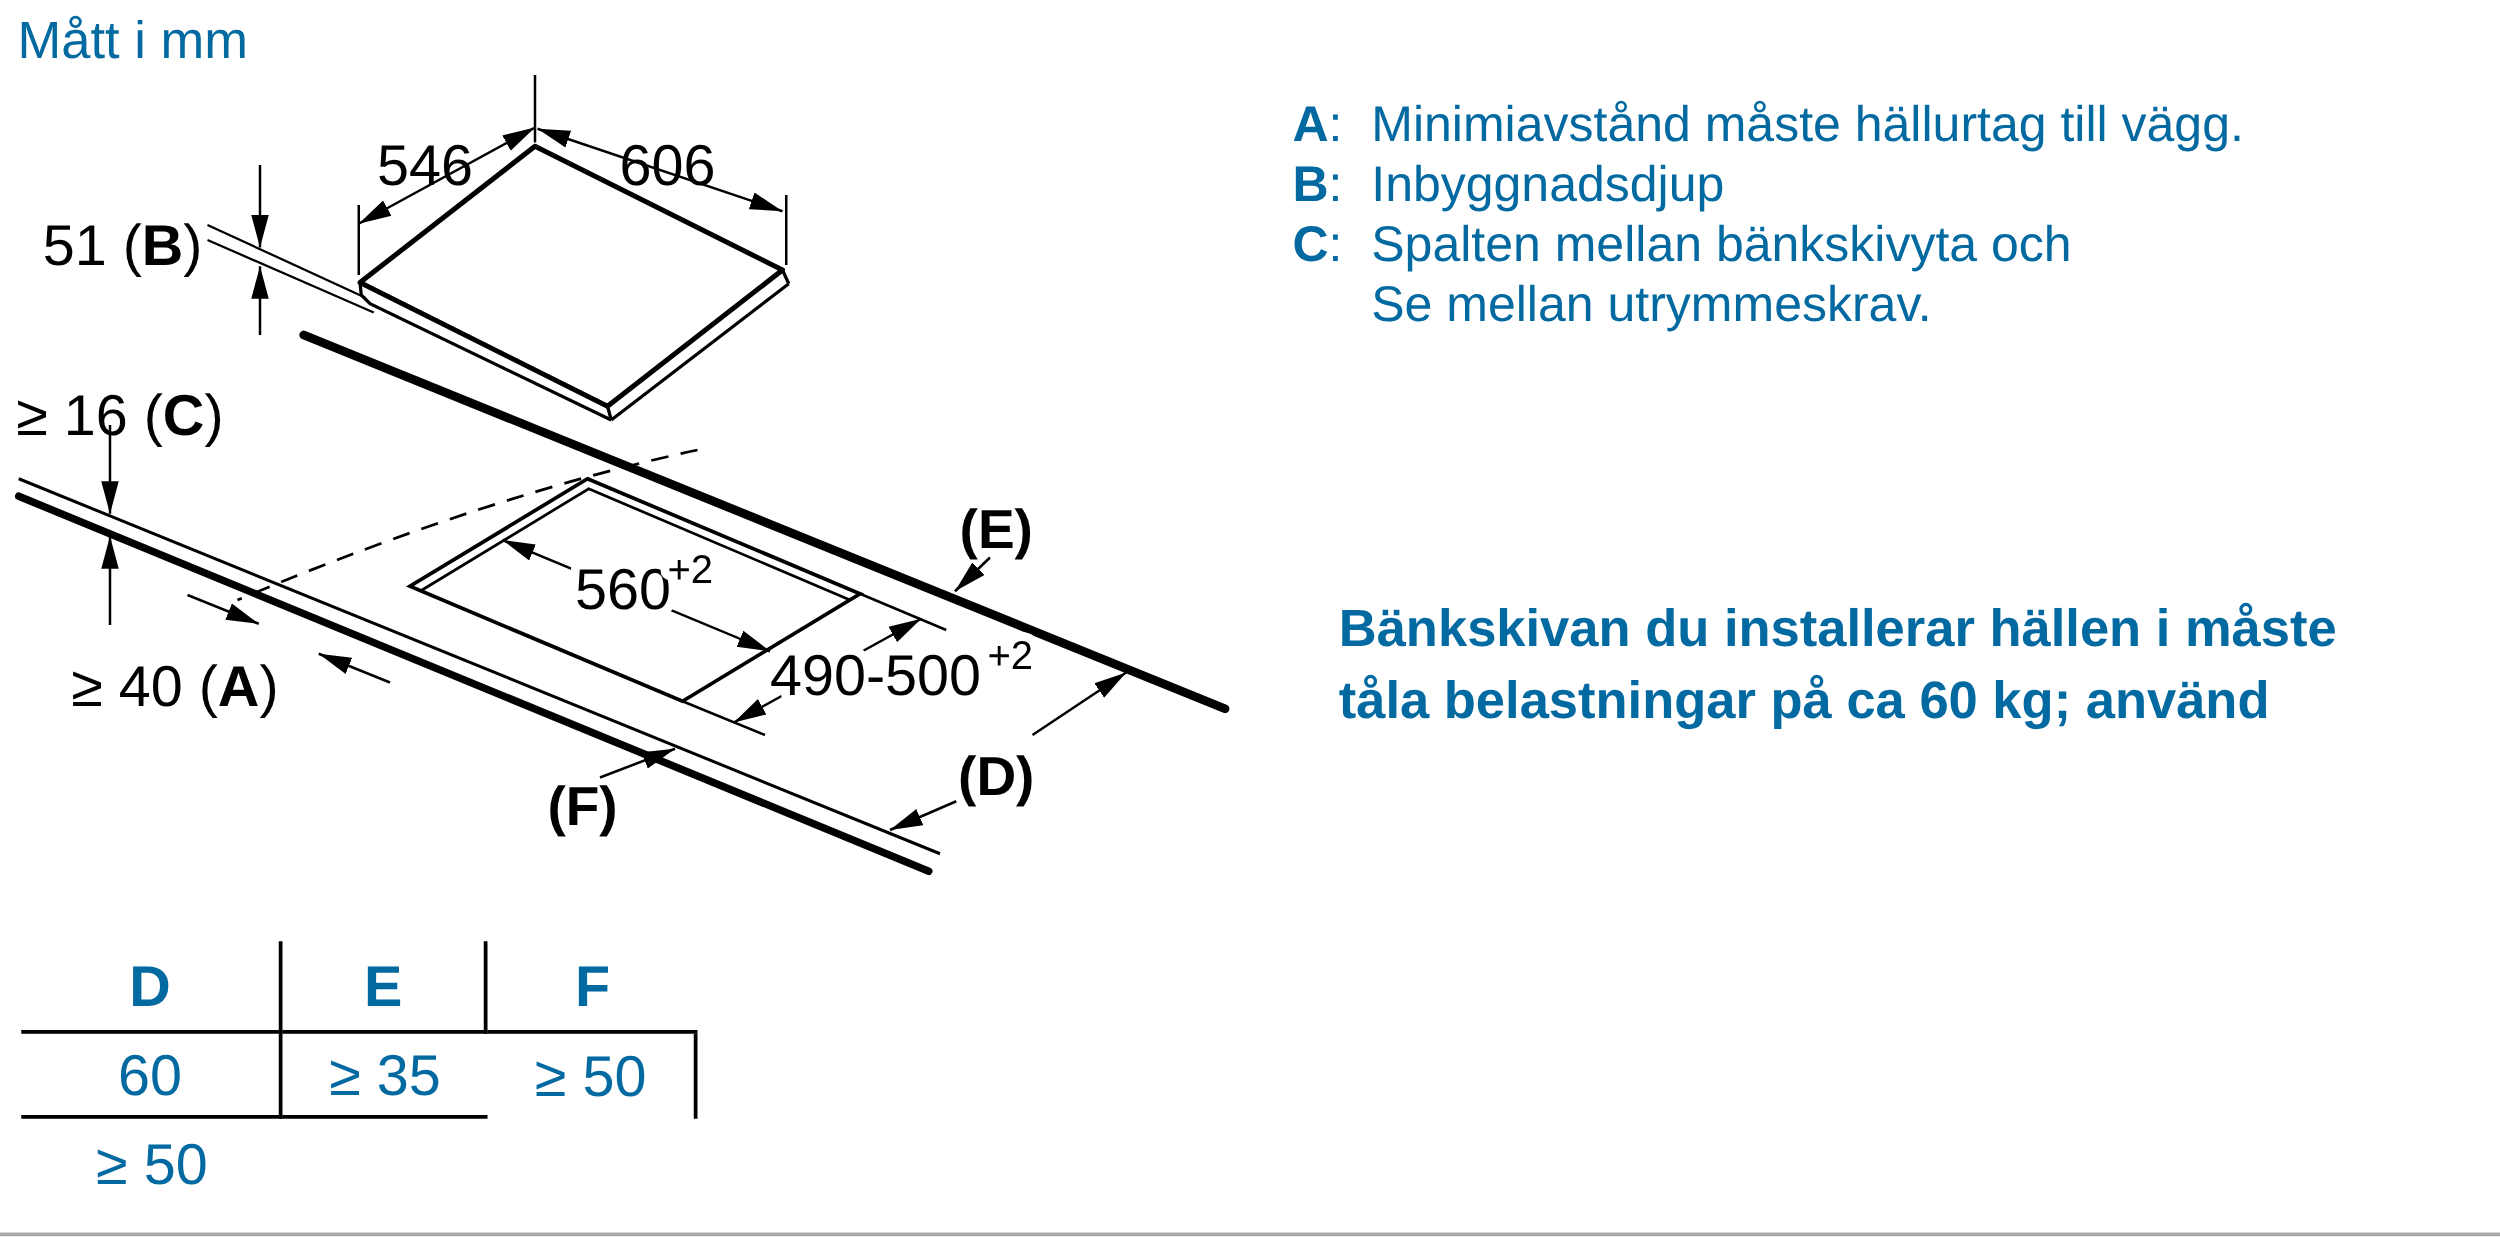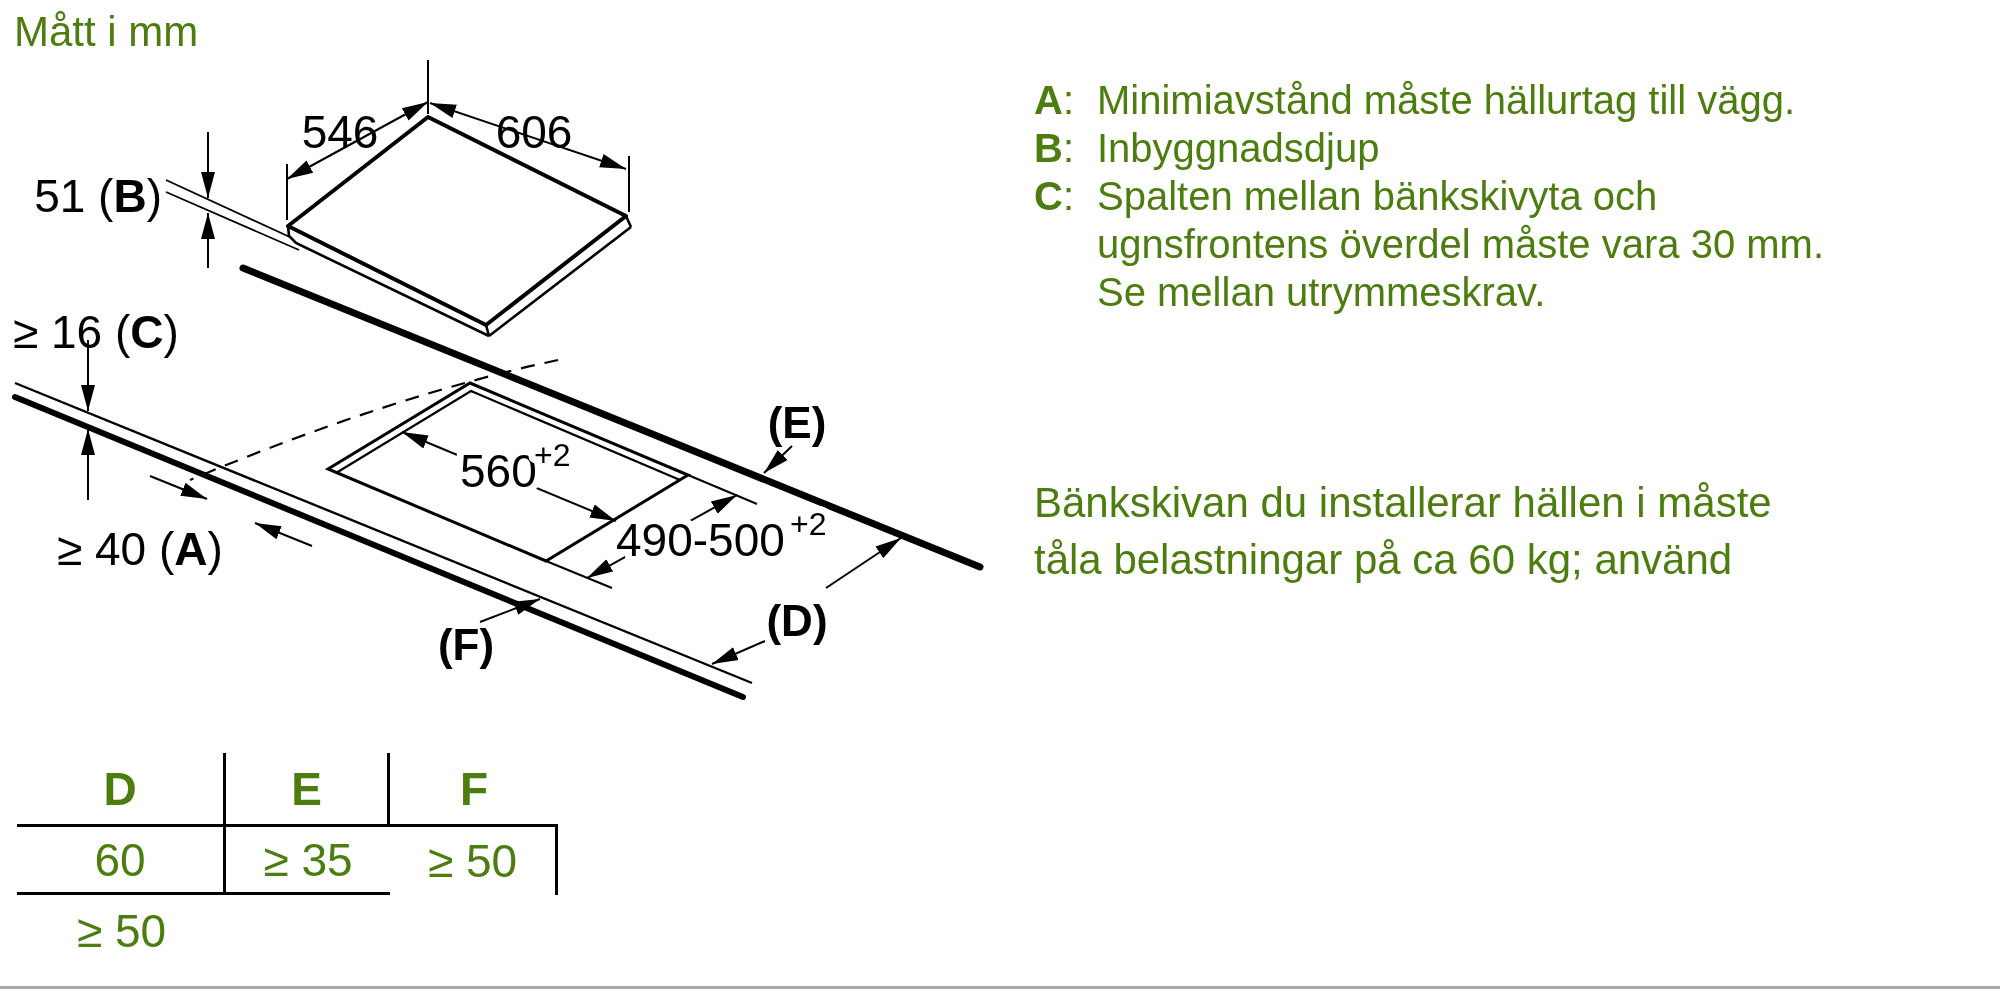--- a/index.html
+++ b/index.html
@@ -1,32 +1,32 @@
 <!DOCTYPE html>
 <html><head>
 <meta charset="utf-8">
 <style>
   html,body { margin:0; padding:0; background:#fff; }
   #page {
     position:relative; width:2000px; height:1000px; background:#ffffff;
-    font-family:"Liberation Sans", sans-serif; color:#4d7c0f; overflow:hidden;
+    font-family:"Liberation Sans", sans-serif; color:#0369a1; overflow:hidden;
   }
   .abs { position:absolute; }
   #title { left:14px; top:8px; font-size:42px; }
   svg text { font-family:"Liberation Sans", sans-serif; }
   .dimtxt { font-size:46px; fill:#000; }
   .dimtxt .b, .bold { font-weight:bold; }
   .sup { font-size:32px; fill:#000; }
   .biglabel { font-size:44px; font-weight:bold; fill:#000; }
   .mask { paint-order:stroke; stroke:#ffffff; stroke-width:14px; stroke-linejoin:round; }
 
   #legend { left:1034px; top:76px; font-size:40px; line-height:48px; }
   .lrow { display:flex; white-space:nowrap; }
   .ll { flex:0 0 63px; font-weight:bold; }
-  #note { left:1034px; top:474px; font-size:42px; line-height:57px; white-space:nowrap; }
+  #note { left:1071px; top:474px; font-size:42px; line-height:57px; white-space:nowrap;font-weight:bold; }
 
   #dtable { left:17px; top:753px; display:grid; grid-template-columns:209px 164px 168px;
             grid-template-rows:74px 68px 72px; font-size:46px; }
   #dtable > div { display:flex; align-items:center; justify-content:center; }
   #dtable .th { font-weight:bold; }
   .vline { border-right:3px solid #000; }
   .hline { border-bottom:3px solid #000; }
 
   #bottom-rule { left:0; top:986px; width:2000px; height:3px; background:#a8a8a8; }
 </style>
@@ -106,24 +106,20 @@
     <div class="lrow">
       <span class="ll"><span>B</span><span style="font-weight:normal">:</span></span>
       <span>Inbyggnadsdjup</span>
     </div>
     <div class="lrow">
       <span class="ll"><span>C</span><span style="font-weight:normal">:</span></span>
       <span>Spalten mellan bänkskivyta och</span>
     </div>
     <div class="lrow">
       <span class="ll"></span>
-      <span>ugnsfrontens överdel måste vara 30 mm.</span>
-    </div>
-    <div class="lrow">
-      <span class="ll"></span>
       <span>Se mellan utrymmeskrav.</span>
     </div>
   </div>
 
   <div class="abs" id="note">
     <div>Bänkskivan du installerar hällen i måste</div>
     <div>tåla belastningar på ca 60 kg; använd</div>
   </div>
 
   <div class="abs" id="dtable">

